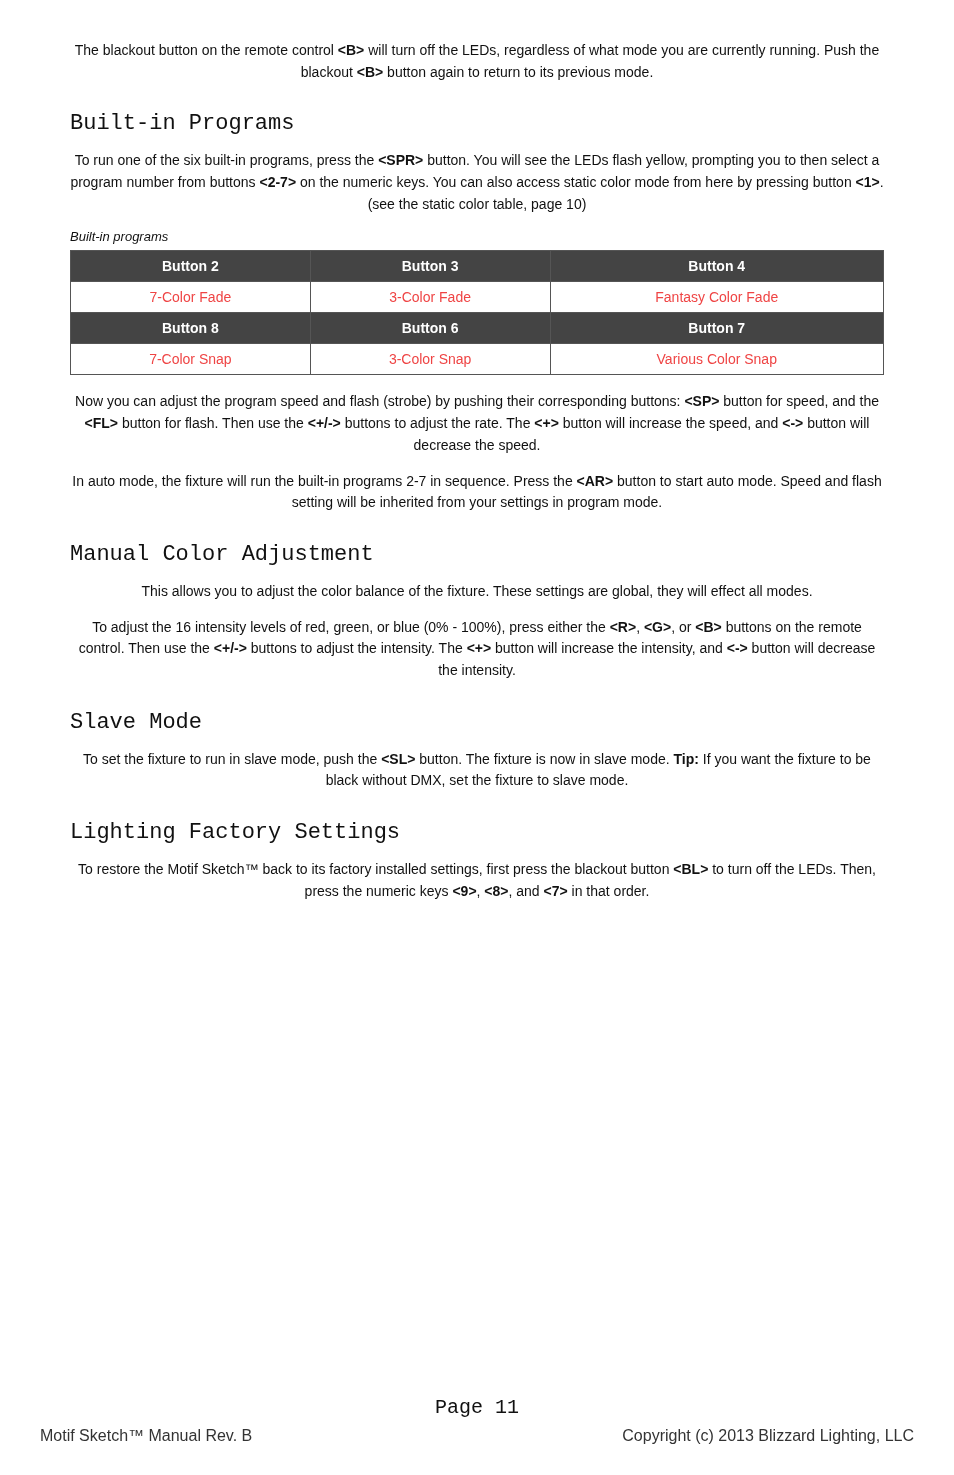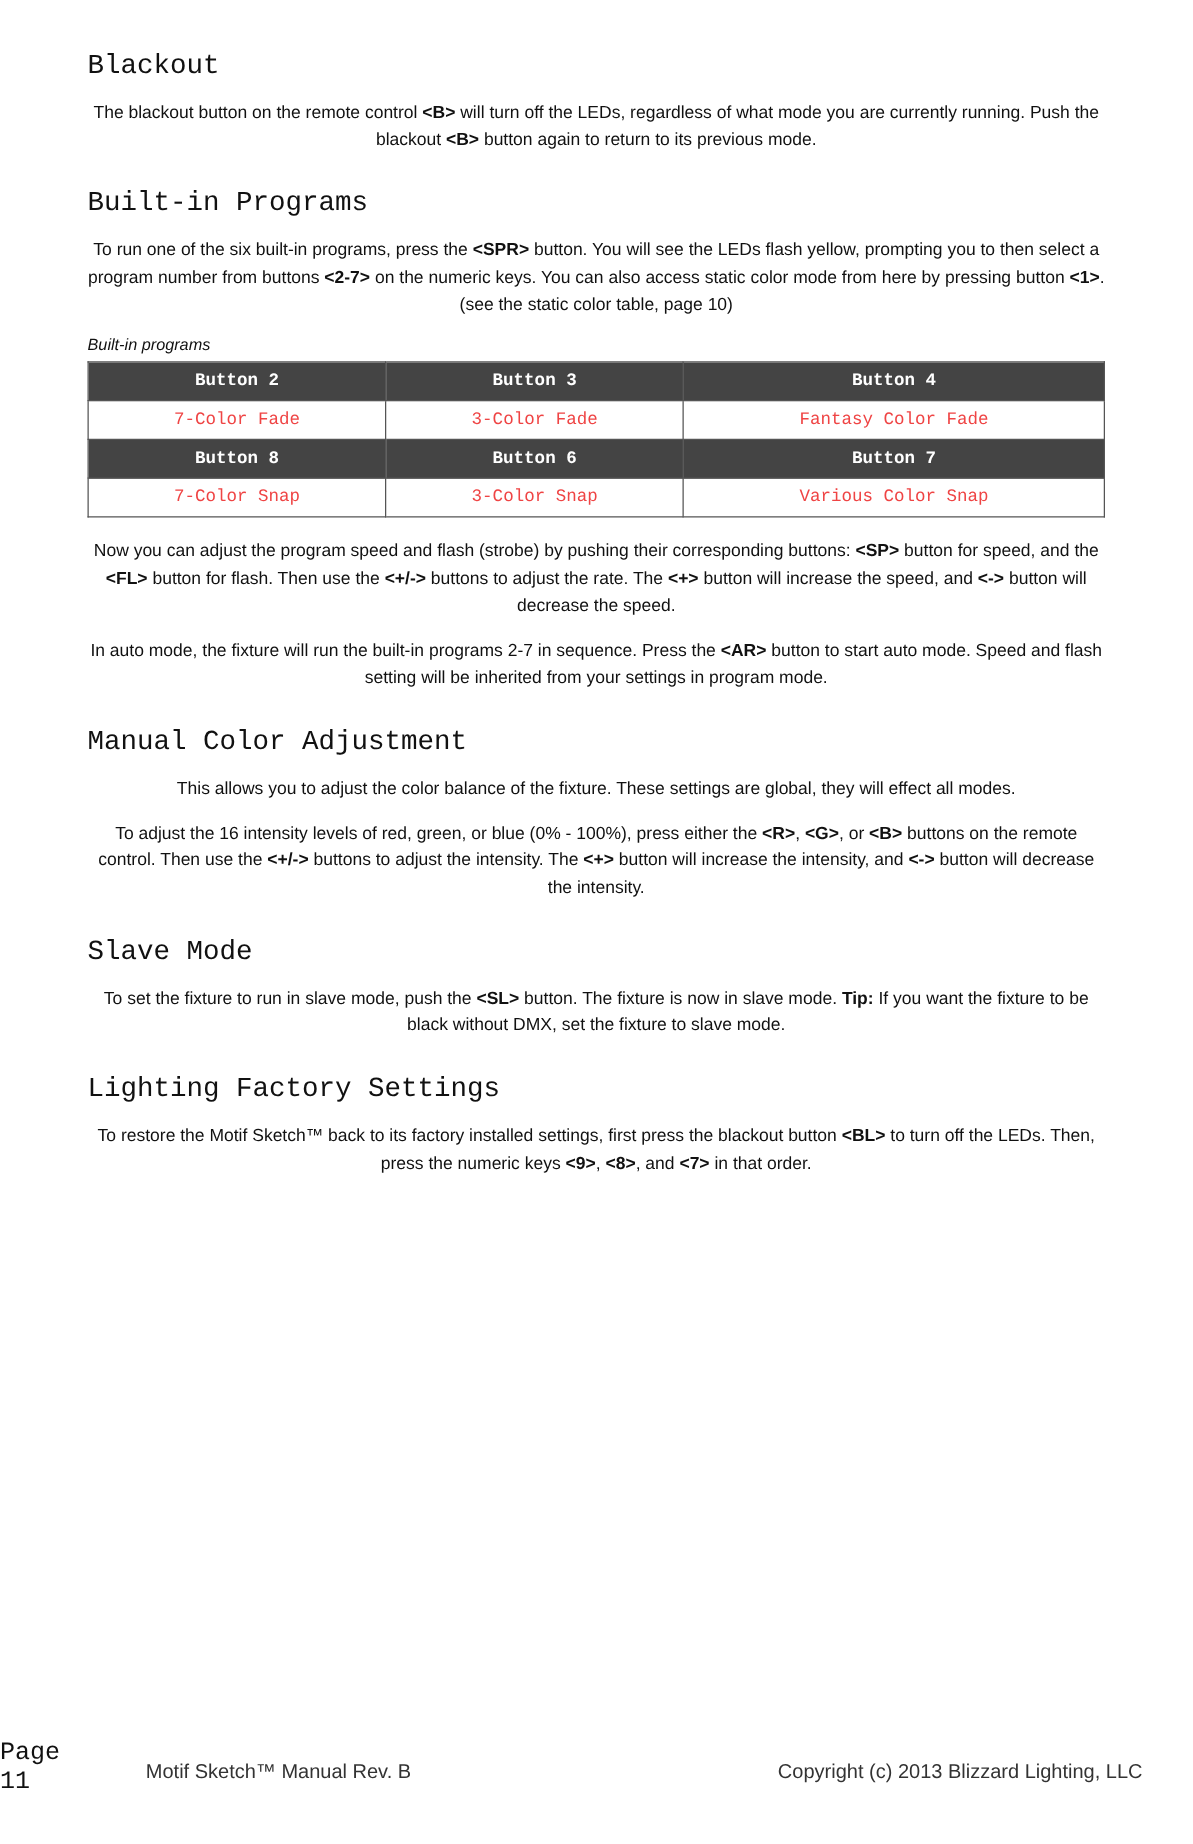--- a/index.html
+++ b/index.html
@@ -31,21 +31,20 @@
     .italic-label {
       font-style: italic;
       font-size: 13px;
       margin-bottom: 6px;
       display: block;
     }
     table {
       border-collapse: collapse;
       width: 100%;
       margin-bottom: 16px;
-      font-family: Liberation Mono, monospace;
     }
     table td, table th {
       border: 1px solid #555;
       padding: 7px 10px;
       text-align: center;
       font-size: 14px;
     }
     table tr.header-row td {
       background: #444;
       color: #fff;
@@ -54,21 +53,21 @@
     table tr.data-row td {
       background: #fff;
       color: #ef4444;
     }
     .page-footer {
       position: absolute;
       bottom: 30px;
       left: 0;
       width: 100%;
       display: flex;
-      flex-direction: row;
+      flex-direction: column;
       align-items: center;
     }
     .page-number {
       font-family: 'Courier New', Courier, monospace;
       font-size: 20px;
       margin-bottom: 8px;
     }
     .footer-bar {
       width: 100%;
       display: flex;
@@ -78,21 +77,20 @@
       color: #333;
     }
     strong { font-weight: bold; }
     em { font-style: italic; }
   </style>
 </head>
 <body>
 
 <div class="page">
 
-  <h2>Blackout</h2>
   <p>
     The blackout button on the remote control <strong>&lt;B&gt;</strong> will turn off the LEDs, regardless of what mode you are currently running. Push the blackout <strong>&lt;B&gt;</strong> button again to return to its previous mode.
   </p>
 
   <h2>Built-in Programs</h2>
   <p>
     To run one of the six built-in programs, press the <strong>&lt;SPR&gt;</strong> button. You will see the LEDs flash yellow, prompting you to then select a program number from buttons <strong>&lt;2-7&gt;</strong> on the numeric keys. You can also access static color mode from here by pressing button <strong>&lt;1&gt;</strong>. (see the static color table, page 10)
   </p>
 
   <span class="italic-label"><em>Built-in programs</em></span>

